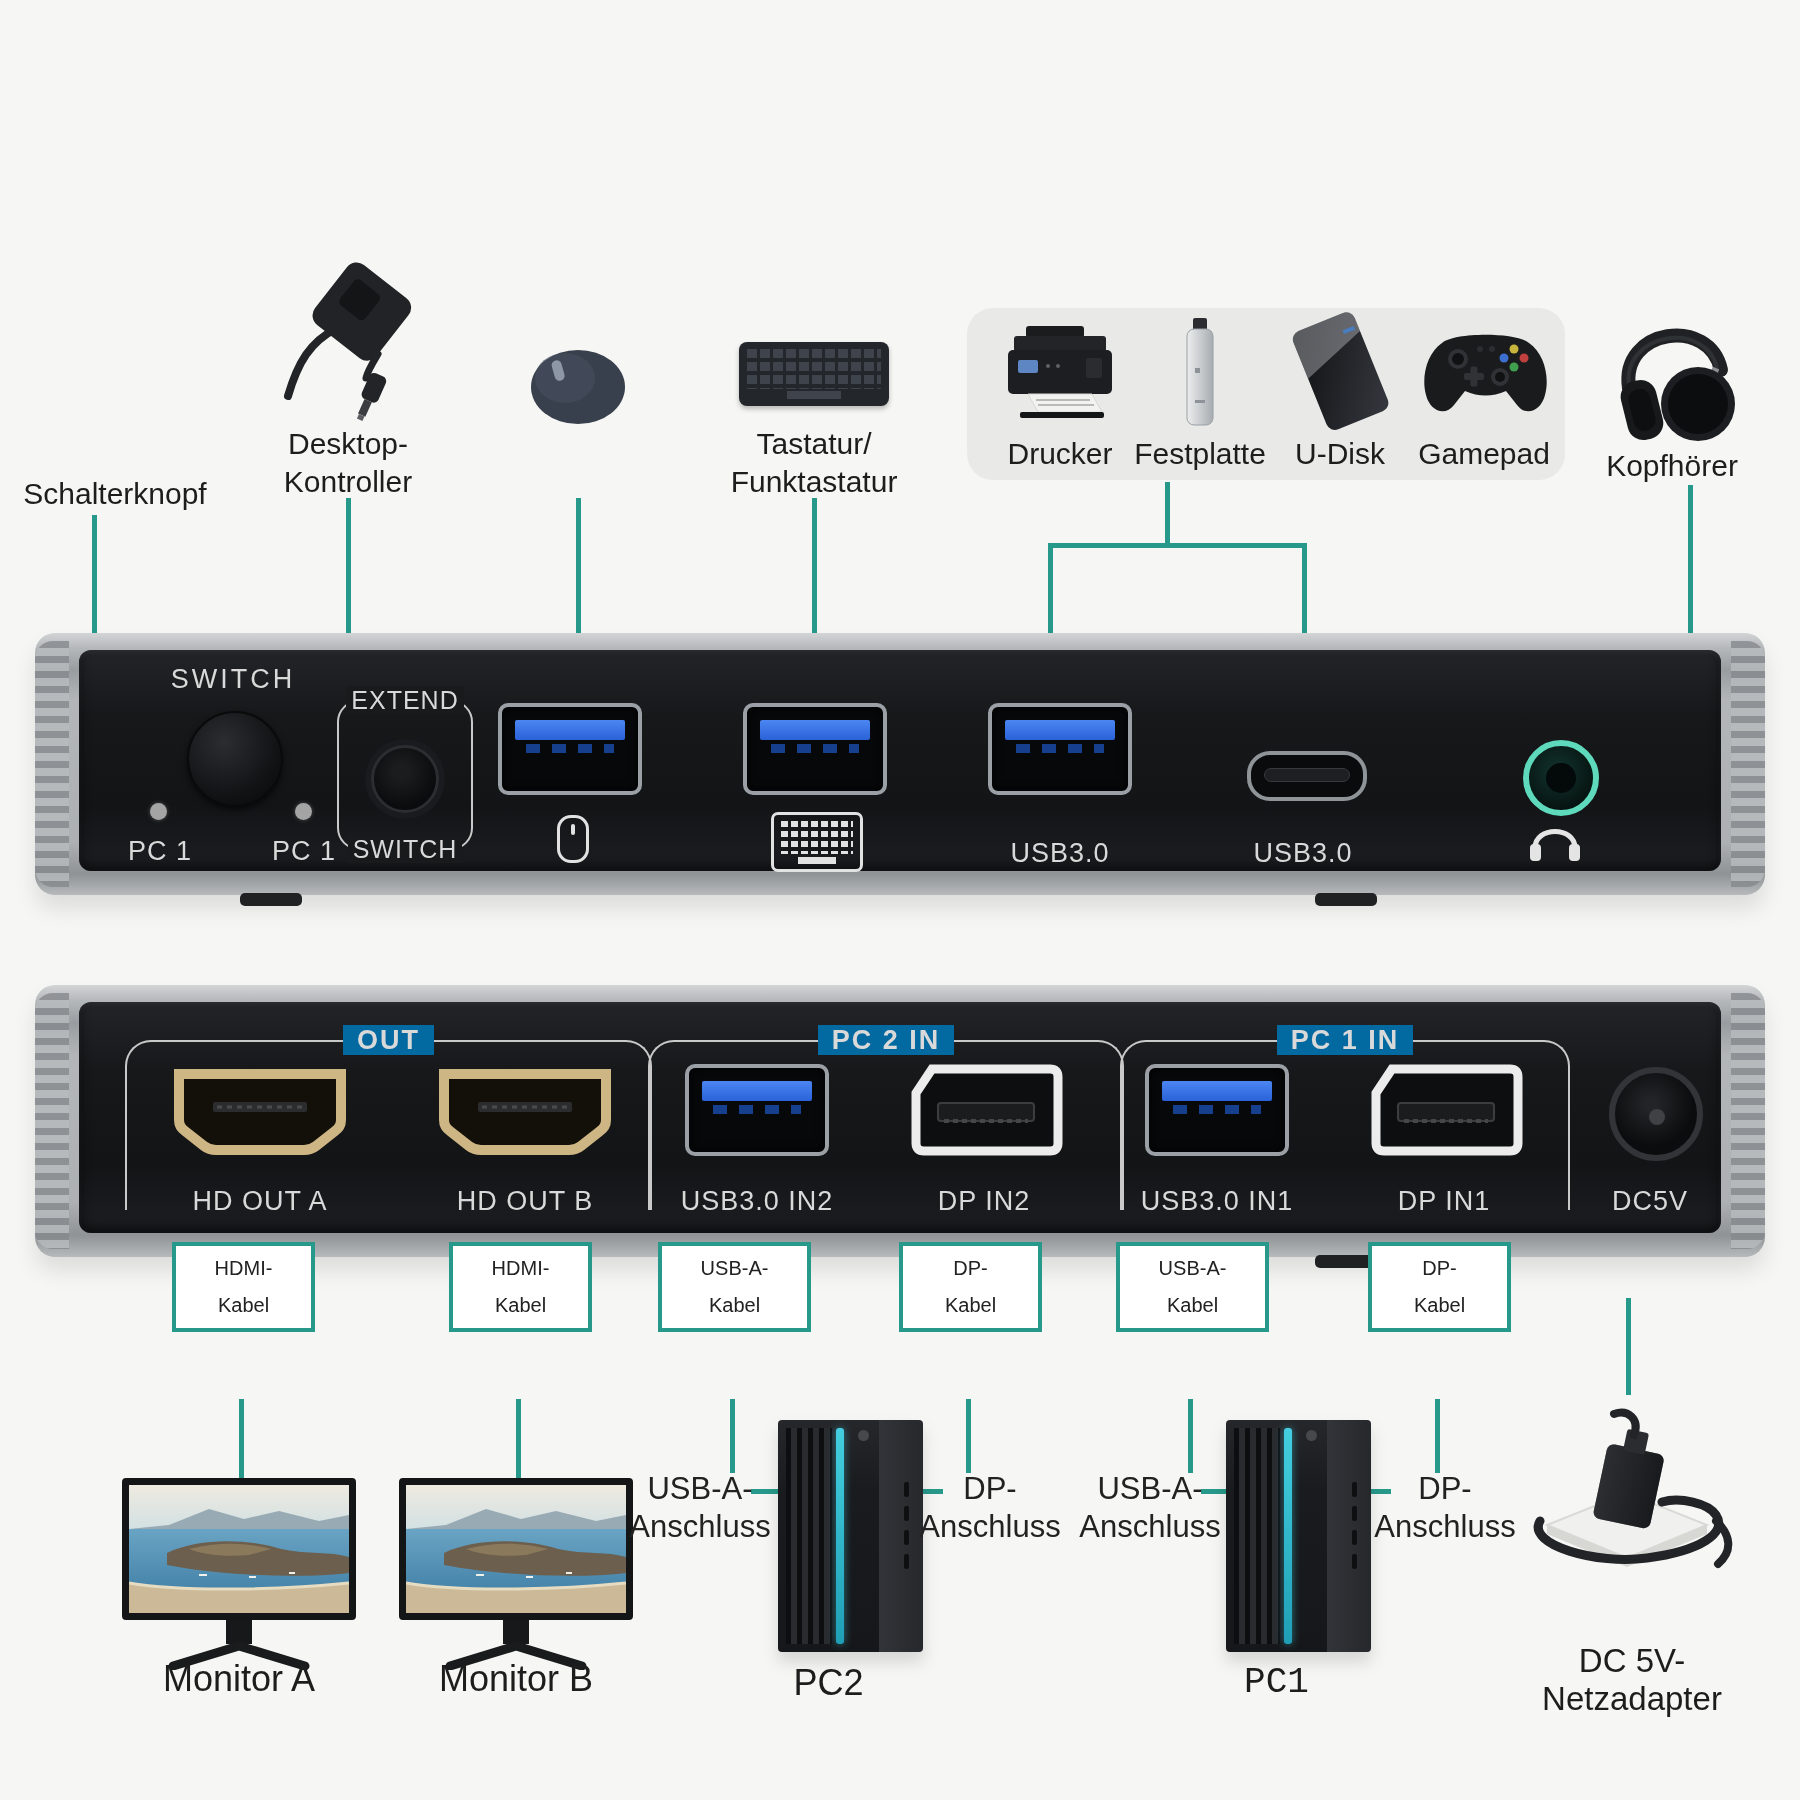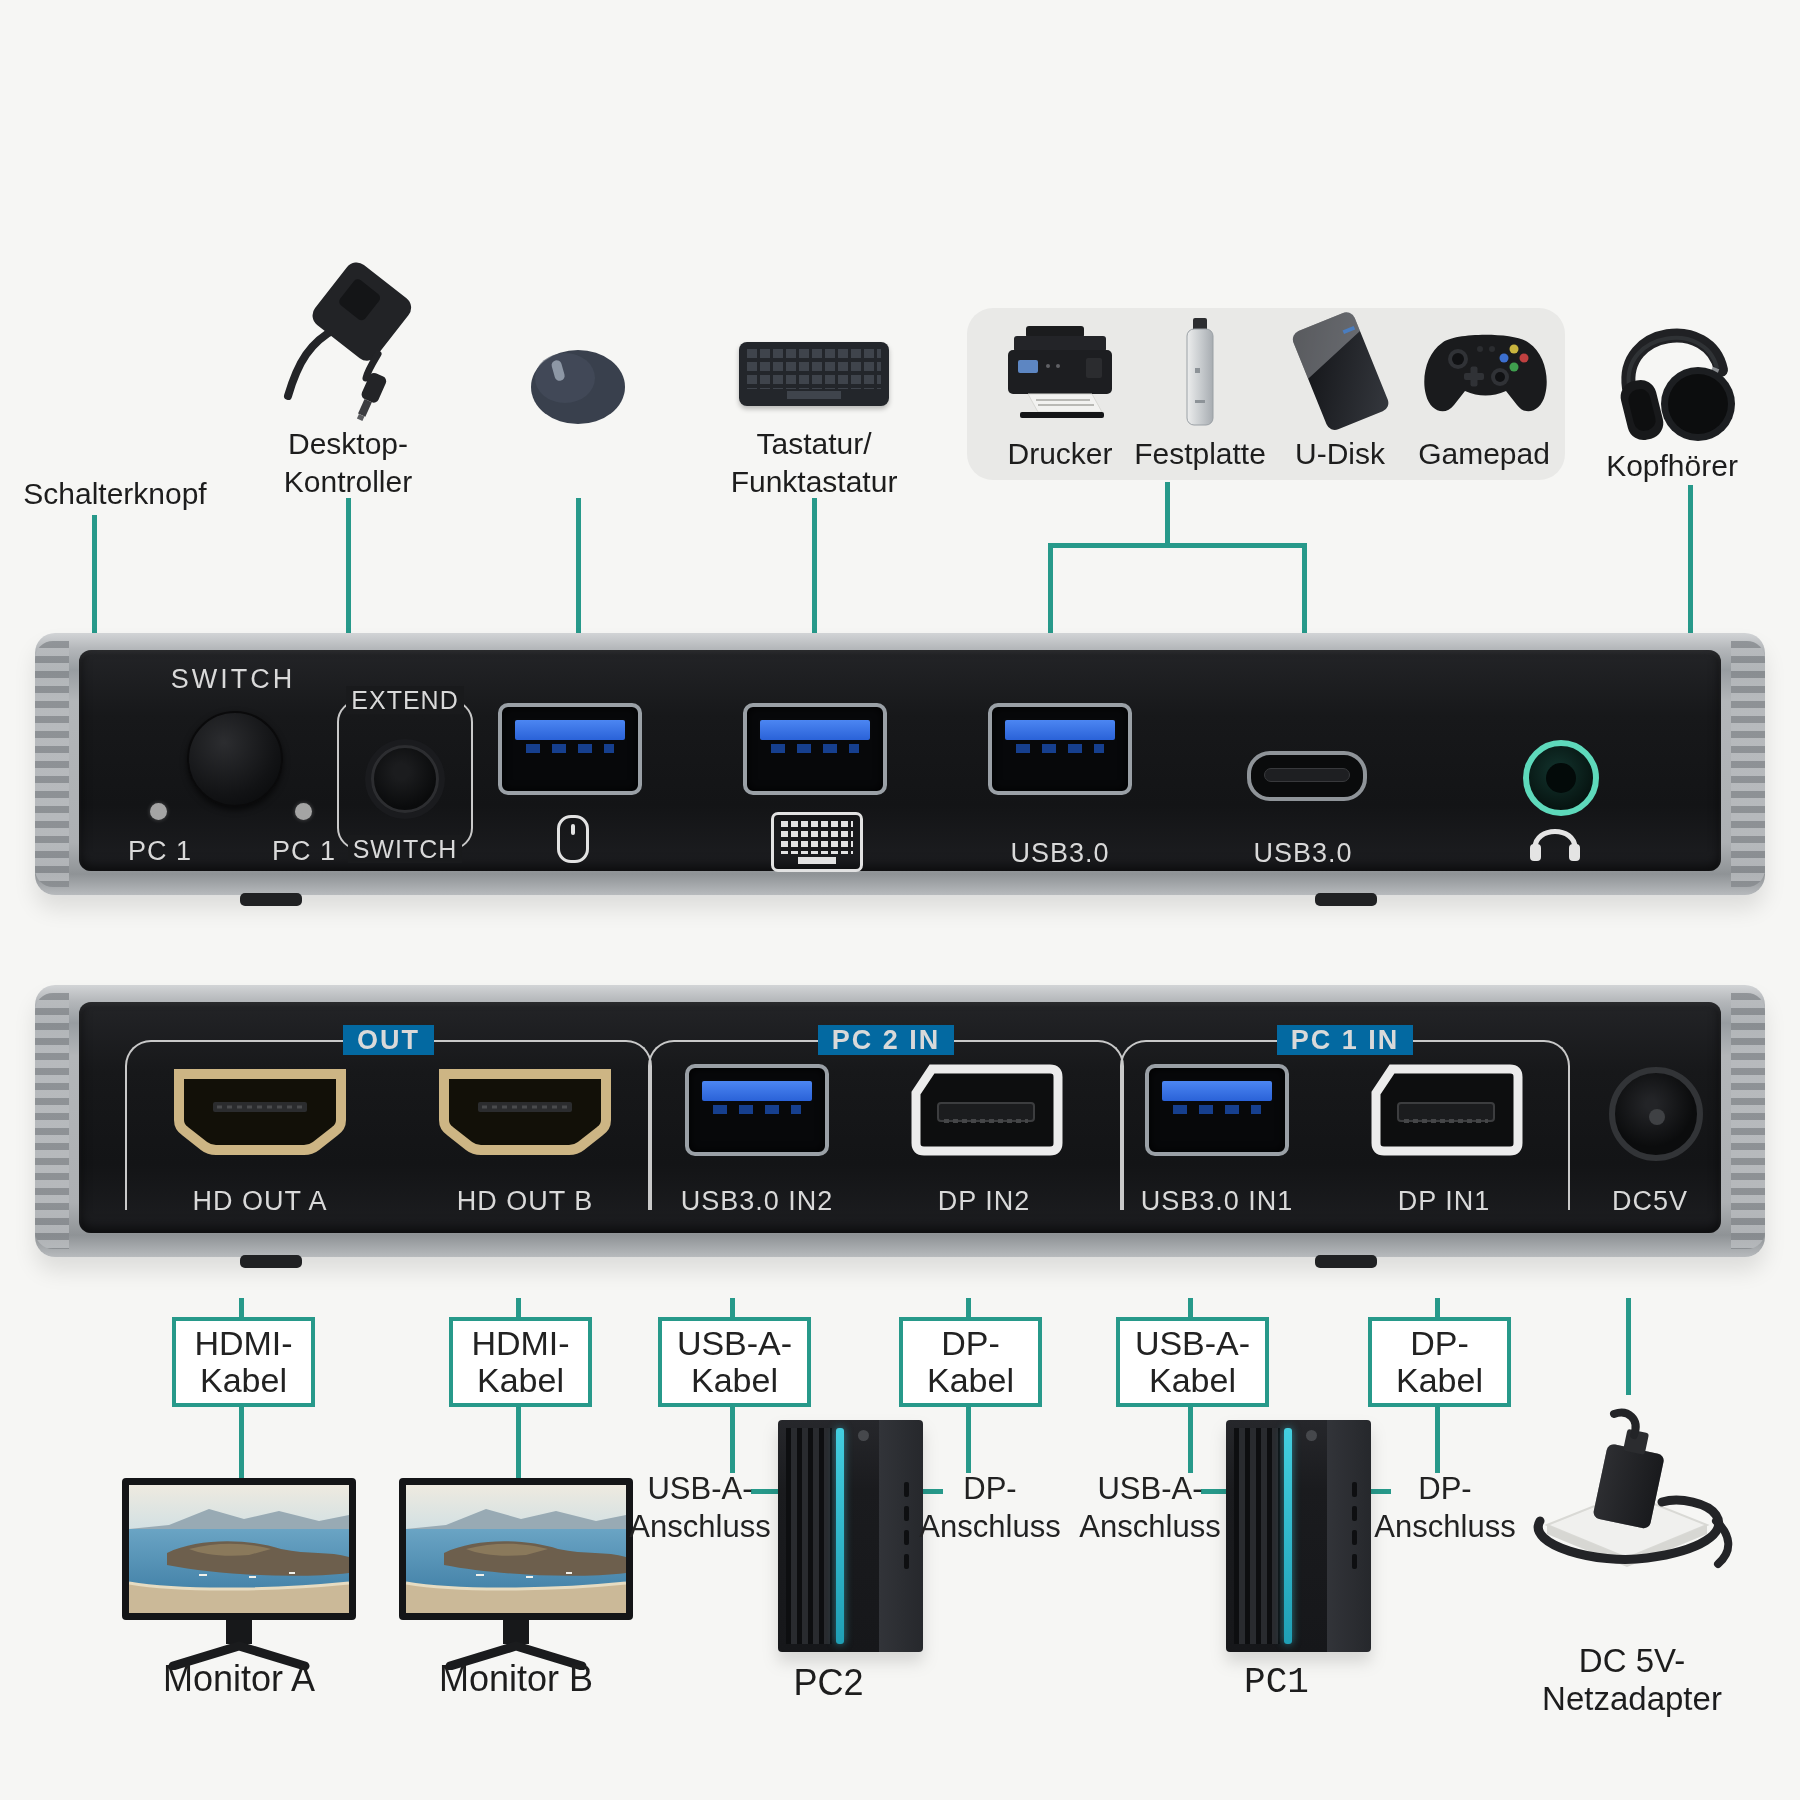--- a/index.html
+++ b/index.html
@@ -74,22 +74,22 @@
                repeating-linear-gradient(180deg,#e2e2e2 0 6px,#17181a 6px 10px);}
   .kbd-panel-icon .space{position:absolute;left:24px;bottom:5px;width:38px;height:7px;background:#e2e2e2;}
   
   .bracket{position:absolute;height:168px;border:2px solid #c9c9c9;border-bottom:none;border-radius:26px 26px 0 0;}
   .bracket > span{position:absolute;left:0;right:0;top:-17px;text-align:center;color:var(--panel-text);font-size:27px;letter-spacing:2px;}
   .bracket > span i{font-style:normal;background:#0369a1;padding:0 14px;font-weight:bold;}
   .dc-jack{position:absolute;width:82px;height:82px;border-radius:50%;border:6px solid #323437;
     background:radial-gradient(circle at 44% 38%,#232427 8%,#0b0c0d 62%);}
   .dc-jack i{position:absolute;left:34px;top:36px;width:16px;height:16px;border-radius:50%;background:#3f4144;}
   
-  .cable-box{position:absolute;top:1317px;height:78px;background:#ffffff;border:4px solid var(--teal);
-    text-align:center;font-size:34px;line-height:37px;color:#222;padding-top:4px;}
+  .cable-box{position:absolute;top:1242px;height:78px;background:#ffffff;border:4px solid var(--teal);
+    text-align:center;font-size:20px;line-height:37px;color:#222;padding-top:4px;}
   .conn-lbl{position:absolute;width:200px;text-align:center;font-size:31px;line-height:38px;color:#222;}
   
   .monitor{position:absolute;width:234px;}
   .monitor .screen{width:220px;height:128px;border:7px solid #141517;border-radius:4px;background:#9db0b8;overflow:hidden;}
   .monitor .neck{width:26px;height:24px;margin:0 auto;background:#17181a;}
   
   .tower{position:absolute;width:145px;height:232px;display:flex;filter:drop-shadow(0 10px 8px rgba(0,0,0,.13));}
   .tower .front{width:101px;position:relative;border-radius:4px 0 0 4px;overflow:hidden;
     background:linear-gradient(180deg,#26272b,#1a1b1e 30%,#16171a);}
   .tower .vents{position:absolute;left:8px;top:8px;bottom:8px;width:46px;

